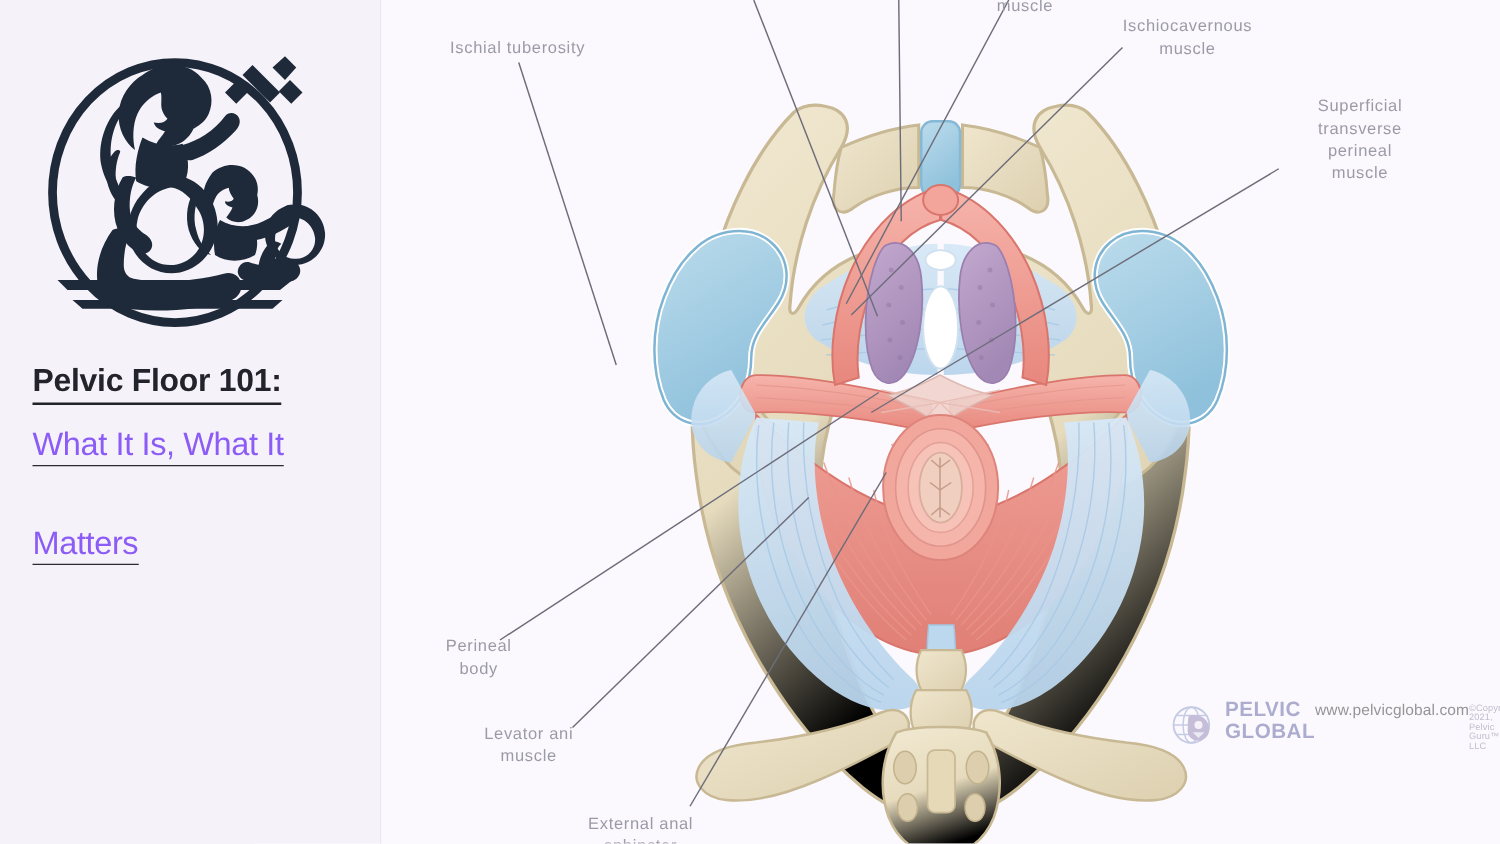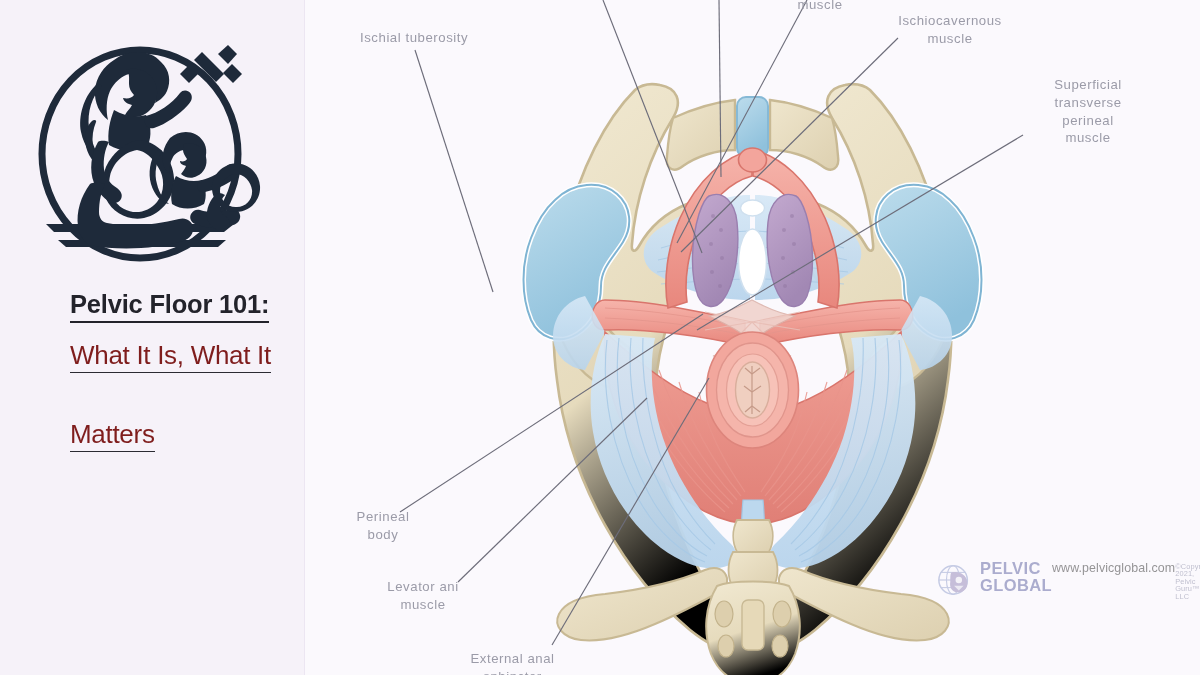--- a/index.html
+++ b/index.html
@@ -20,31 +20,31 @@
   }
   .sidebar-edge{
     position:absolute;top:0;right:0;width:1px;height:675px;
     background:#ece6f2;
   }
   .logo-wrap{
     position:absolute;left:18px;top:38px;width:245px;height:235px;
   }
   .logo-wrap svg{display:block;width:245px;height:235px;}
 
-  .title-block{position:absolute;left:26px;top:284px;width:268px;margin-left:44px;}
+  .title-block{position:absolute;left:26px;top:284px;width:268px;}
   .title-main{
     font-size:25.5px;font-weight:bold;color:#23232b;
     letter-spacing:-0.2px;line-height:1.05;
     display:inline;
     border-bottom:2px solid #23232b;
     padding-bottom:3px;
   }
   .subtitle{
     margin-top:15px;
-    font-size:26px;font-weight:400;color:#7f1d1d;
+    font-size:26px;font-weight:400;color:#8b5cf6;
     line-height:1.52;letter-spacing:-0.3px;
   }
   .subtitle span.u{
     border-bottom:1.6px solid #2b2b33;
     padding-bottom:2px;
     box-decoration-break:clone;
     -webkit-box-decoration-break:clone;
   }
 
   

